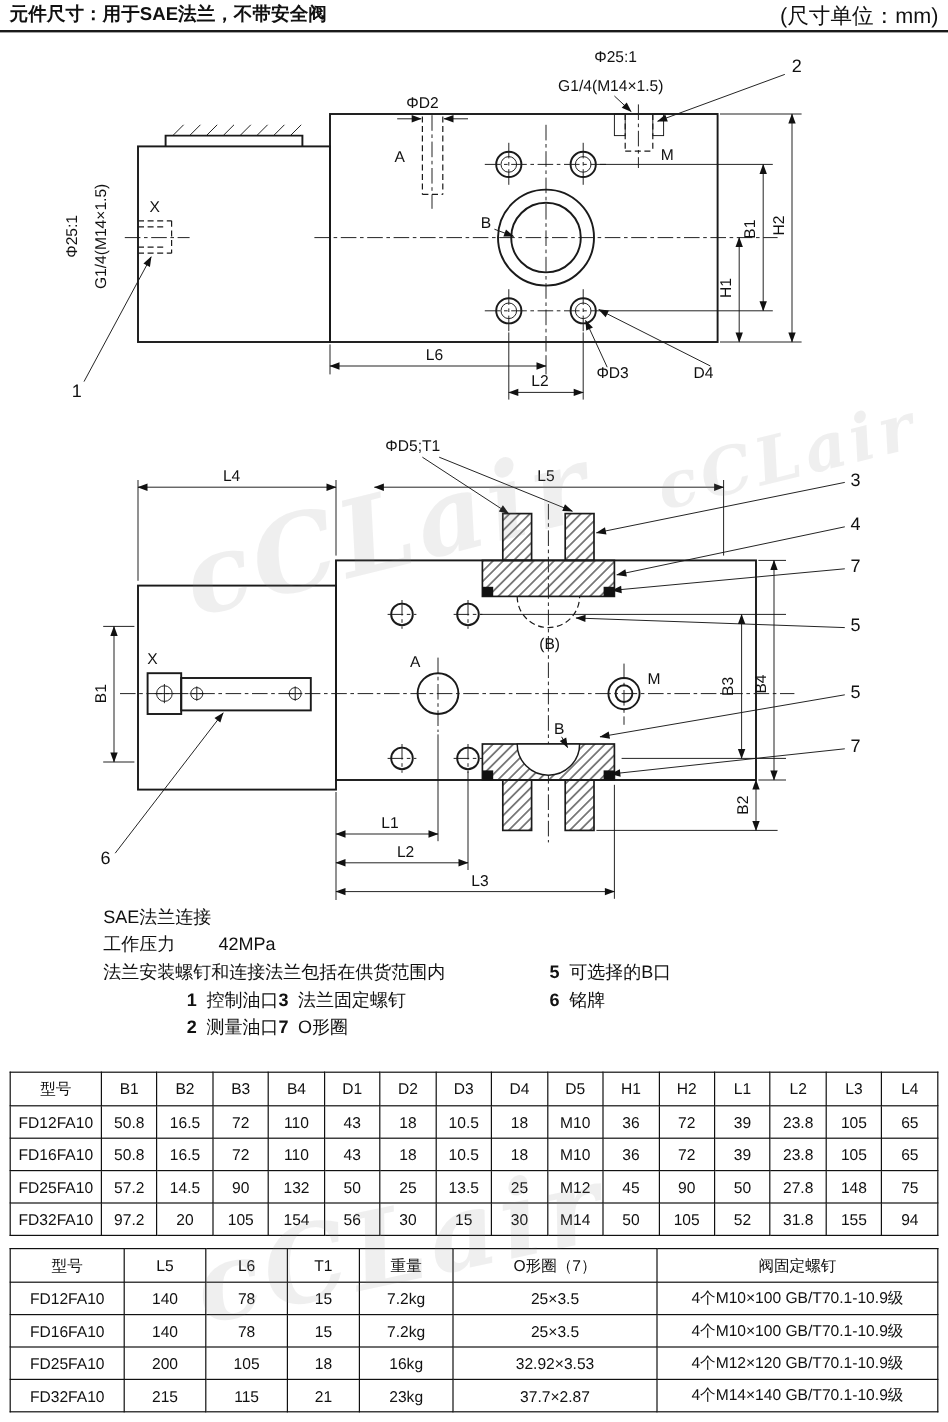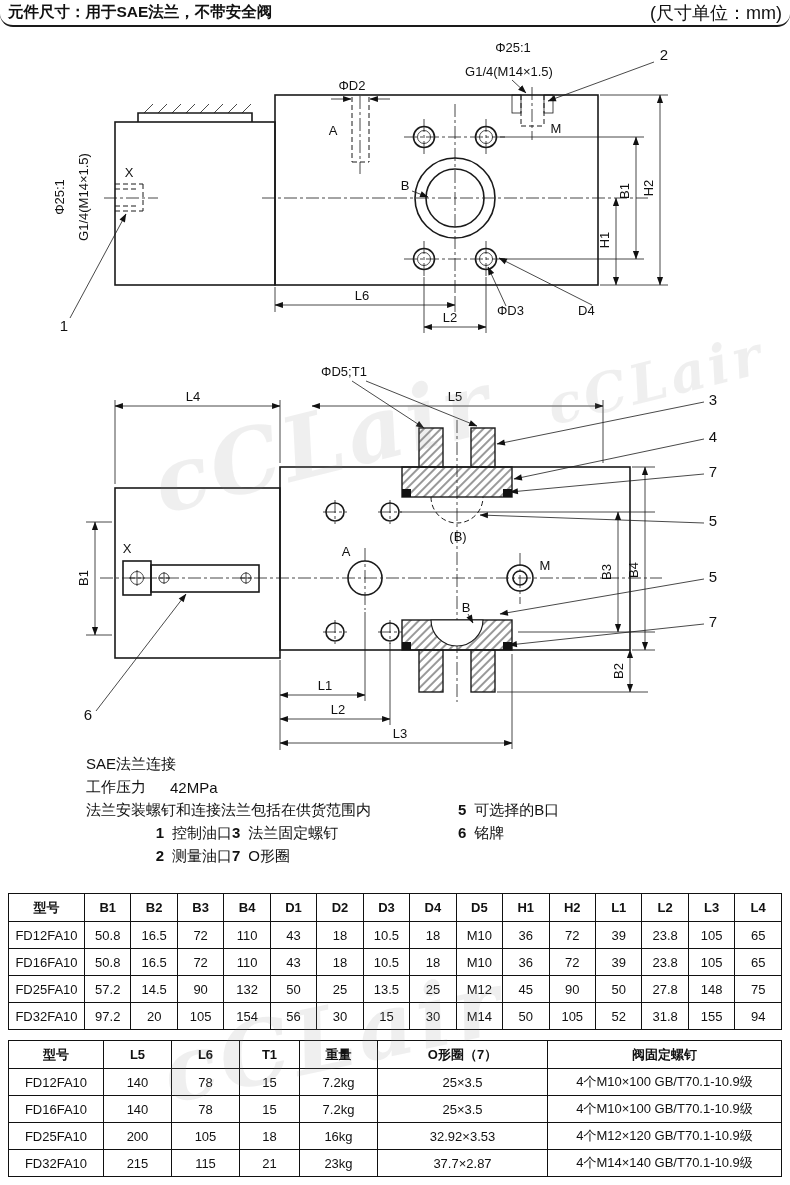--- a/index.html
+++ b/index.html
@@ -1,47 +1,47 @@
 <!DOCTYPE html>
 <html><head>
 <meta charset="utf-8">
 <style>
   html,body{margin:0;padding:0;background:#fff;}
   .page{position:relative;width:790px;height:1185px;background:#fff;overflow:hidden;
         font-family:"Liberation Sans","DejaVu Sans",sans-serif;color:#111;}
   .sec{position:absolute;}
   
   .hdr{top:0;left:0;right:0;height:27px;display:flex;justify-content:space-between;
-       align-items:center;padding:0 8px;border-bottom:2px solid #1a1a1a;box-sizing:border-box;border-radius:13px;}
+       align-items:center;padding:0 8px;border-bottom:2px solid #1a1a1a;box-sizing:border-box;}
   .hdr .title{font-weight:bold;font-size:15.5px;}
   .hdr .unit{font-size:18px;}
   
   svg{position:absolute;left:0;}
   svg text{font-size:13px;fill:#111;font-family:inherit;}
   svg .callout{font-size:15px;}
   .ol{fill:none;stroke:#1a1a1a;stroke-width:1.6;}
   .tl{fill:none;stroke:#1a1a1a;stroke-width:0.8;}
   .cl{fill:none;stroke:#1a1a1a;stroke-width:0.8;stroke-dasharray:13 3 3 3;}
   .hd{fill:none;stroke:#1a1a1a;stroke-width:1;stroke-dasharray:5 3;}
   
   .notes{top:753px;left:86px;font-size:15px;}
   .nrow{display:flex;height:23px;align-items:center;}
   .c1{width:146px;text-align:right;}
   .c2{width:226px;}
   .c-wide{width:372px;}
   .legend b{margin-right:8px;font-weight:700;}
-  .plabel{margin-right:24px;}
+  .plabel{margin-right:36px;}
   
   .t1wrap{top:893px;left:8px;width:774px;}
   .t2wrap{top:1040px;left:8px;width:774px;}
   table.spec{border-collapse:collapse;table-layout:fixed;width:100%;font-size:13px;
              border:1.5px solid #111;background:transparent;}
   table.spec th,table.spec td{border:1px solid #111;text-align:center;padding:0 2px;
              overflow:hidden;white-space:nowrap;}
-  table.spec th{height:27px;font-weight:bold;margin-top:33px;}
+  table.spec th{height:27px;font-weight:normal;margin-top:33px;}
   table.spec td{height:26px;}
   .w-model{width:76px;}
   
   .wm{position:absolute;color:#8a8a8a;opacity:0.13;font-style:italic;font-weight:bold;
       letter-spacing:4px;z-index:3;pointer-events:none;font-family:"DejaVu Serif",serif;}
 </style>
 </head>
 <body>
 
 <div class="page">

